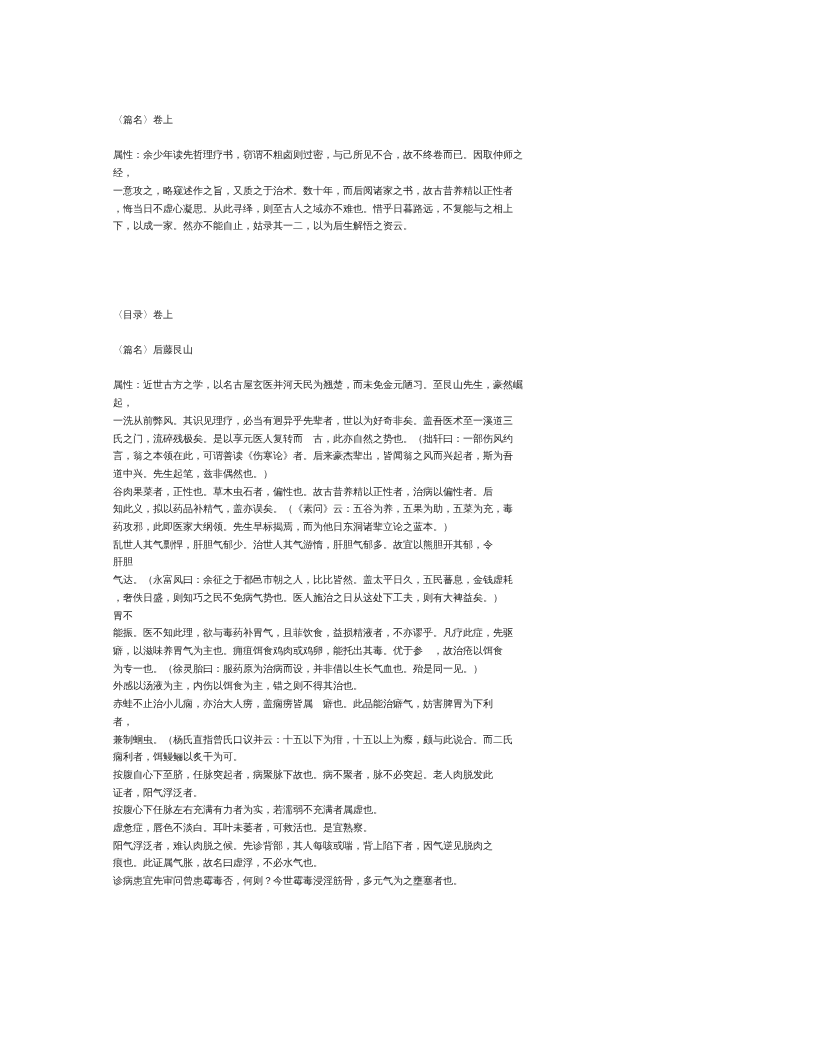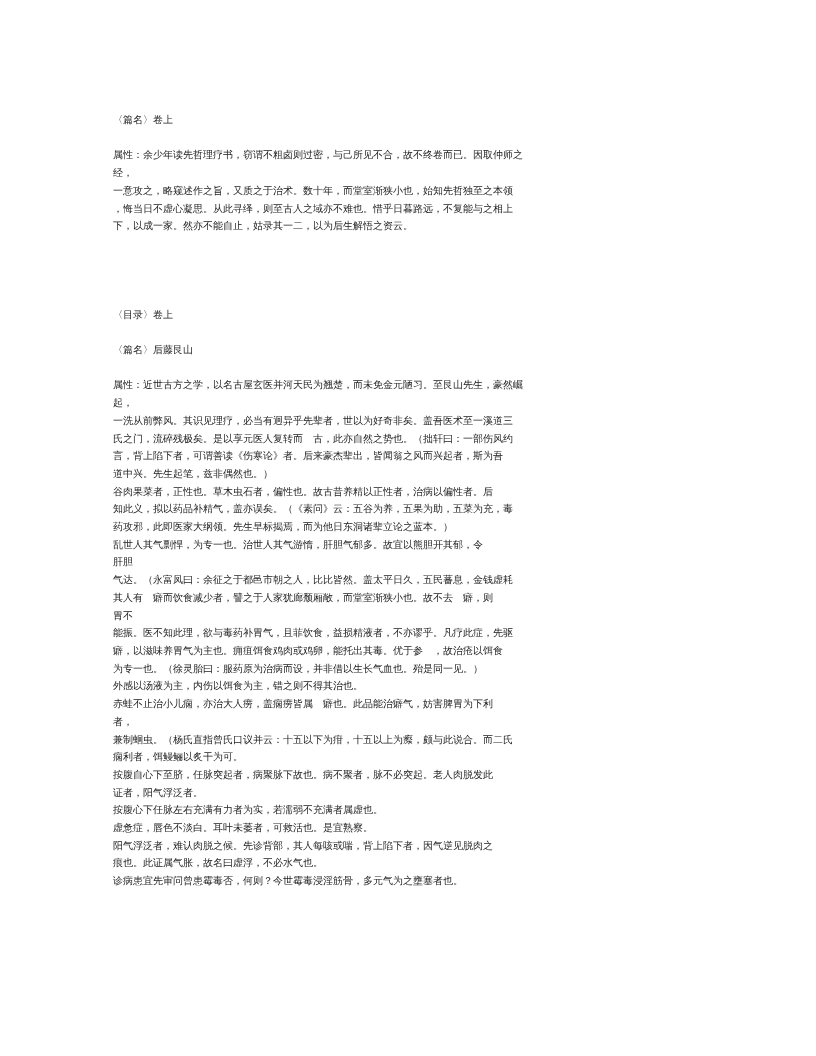--- a/index.html
+++ b/index.html
@@ -34,47 +34,47 @@
 </head>
 <body>
 
 <div class="page">
   <div class="content">
 
     <div class="line">〈篇名〉卷上</div>
     <div class="line blank"></div>
     <div class="line">属性：余少年读先哲理疗书，窃谓不粗卤则过密，与己所见不合，故不终卷而已。因取仲师之</div>
     <div class="line">经，</div>
-    <div class="line">一意攻之，略窥述作之旨，又质之于治术。数十年，而堂室渐狭小也，始知先哲独至之本领</div>
+    <div class="line">一意攻之，略窥述作之旨，又质之于治术。数十年，而后阅诸家之书，故古昔养精以正性者</div>
     <div class="line">，悔当日不虚心凝思。从此寻绎，则至古人之域亦不难也。惜乎日暮路远，不复能与之相上</div>
     <div class="line">下，以成一家。然亦不能自止，姑录其一二，以为后生解悟之资云。</div>
 
     <div class="line blank"></div>
     <div class="line blank"></div>
     <div class="line blank"></div>
     <div class="line blank"></div>
 
     <div class="line">〈目录〉卷上</div>
     <div class="line blank"></div>
     <div class="line">〈篇名〉后藤艮山</div>
     <div class="line blank"></div>
 
     <div class="line">属性：近世古方之学，以名古屋玄医并河天民为翘楚，而未免金元陋习。至艮山先生，豪然崛</div>
     <div class="line">起，</div>
     <div class="line">一洗从前弊风。其识见理疗，必当有迥异乎先辈者，世以为好奇非矣。盖吾医术至一溪道三</div>
     <div class="line">氏之门，流碎残极矣。是以享元医人复转而　古，此亦自然之势也。（拙轩曰：一部伤风约</div>
-    <div class="line">言，背上陷下者，可谓善读《伤寒论》者。后来豪杰辈出，皆闻翁之风而兴起者，斯为吾</div>
+    <div class="line">言，翁之本领在此，可谓善读《伤寒论》者。后来豪杰辈出，皆闻翁之风而兴起者，斯为吾</div>
     <div class="line">道中兴。先生起笔，兹非偶然也。）</div>
     <div class="line">谷肉果菜者，正性也。草木虫石者，偏性也。故古昔养精以正性者，治病以偏性者。后</div>
     <div class="line">知此义，拟以药品补精气，盖亦误矣。（《素问》云：五谷为养，五果为助，五菜为充，毒</div>
     <div class="line">药攻邪，此即医家大纲领。先生早标揭焉，而为他日东洞诸辈立论之蓝本。）</div>
-    <div class="line">乱世人其气剽悍，为专一也。治世人其气游惰，肝胆气郁多。故宜以熊胆开其郁，令</div>
+    <div class="line">乱世人其气剽悍，肝胆气郁少。治世人其气游惰，肝胆气郁多。故宜以熊胆开其郁，令</div>
     <div class="line">肝胆</div>
     <div class="line">气达。（永富凤曰：余征之于都邑市朝之人，比比皆然。盖太平日久，五民蕃息，金钱虚耗</div>
-    <div class="line">其人有　癖而饮食减少者，譬之于人家犹廊颓厢敞，而堂室渐狭小也。故不去　癖，则</div>
+    <div class="line">，奢佚日盛，则知巧之民不免病气势也。医人施治之日从这处下工夫，则有大裨益矣。）</div>
     <div class="line">胃不</div>
     <div class="line">能振。医不知此理，欲与毒药补胃气，且菲饮食，益损精液者，不亦谬乎。凡疗此症，先驱</div>
     <div class="line">癖，以滋味养胃气为主也。痈疽饵食鸡肉或鸡卵，能托出其毒。优于参　，故治疮以饵食</div>
     <div class="line">为专一也。（徐灵胎曰：服药原为治病而设，并非借以生长气血也。殆是同一见。）</div>
     <div class="line">外感以汤液为主，内伤以饵食为主，错之则不得其治也。</div>
     <div class="line">赤蛙不止治小儿痫，亦治大人痨，盖痫痨皆属　癖也。此品能治癖气，妨害脾胃为下利</div>
     <div class="line">者，</div>
     <div class="line">兼制蛔虫。（杨氏直指曾氏口议并云：十五以下为疳，十五以上为瘵，颇与此说合。而二氏</div>
     <div class="line">痫利者，饵鳗鲡以炙干为可。</div>
     <div class="line">按腹自心下至脐，任脉突起者，病聚脉下故也。病不聚者，脉不必突起。老人肉脱发此</div>

